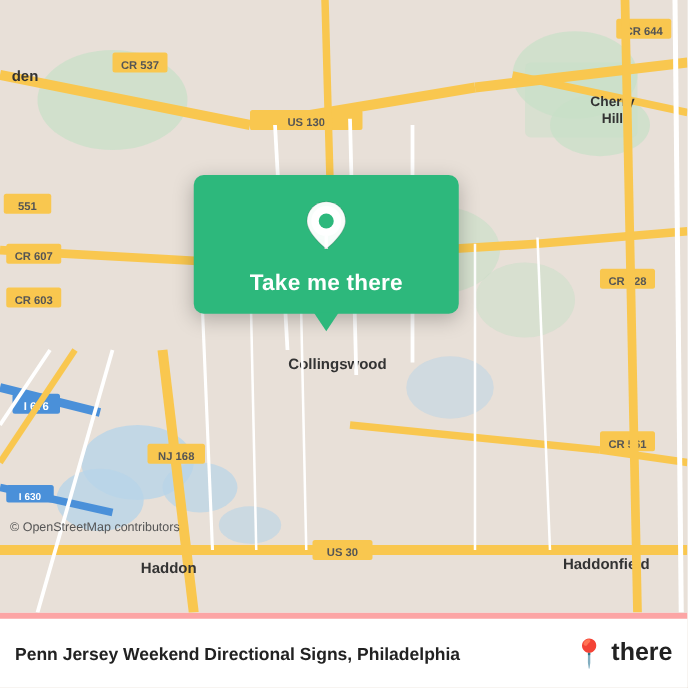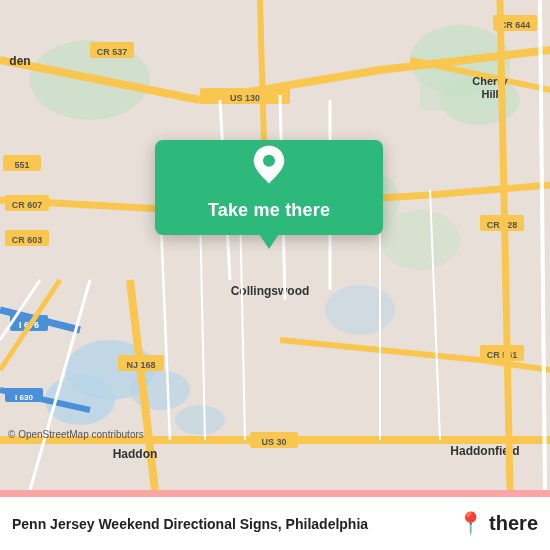--- a/index.html
+++ b/index.html
@@ -25,27 +25,27 @@
       height: 100%;
       position: absolute;
       top: 0; left: 0;
     }
 
     
     #popup-card {
       position: absolute;
       top: 140px;
       left: 155px;
-      width: 228px;
+      width: 212px;
       background: #2db87c;
       border-radius: 8px;
       display: flex;
       flex-direction: column;
       align-items: center;
-      padding: 2px 16px 14px;
+      padding: 18px 16px 14px;
       box-shadow: 0 4px 16px rgba(0,0,0,0.25);
       z-index: 10;
     }
 
     #popup-card::after {
       content: '';
       position: absolute;
       bottom: -14px;
       left: 50%;
       transform: translateX(-50%);
@@ -72,29 +72,29 @@
     }
 
     
     #bottom-bar {
       width: 550px;
       height: 60px;
       background: white;
       display: flex;
       align-items: center;
       padding: 0 12px;
-      border-top: 7px solid #fca5a5;
+      border-top: 5px solid #fca5a5;
       gap: 8px;
     }
 
     #copyright-text {
       font-size: 10px;
       color: #555;
       position: absolute;
-      bottom: 50px;
+      bottom: 62px;
       left: 8px;
     }
 
     #bottom-location-name {
       font-size: 14px;
       font-weight: 600;
       color: #222;
       flex: 1;
     }
 

